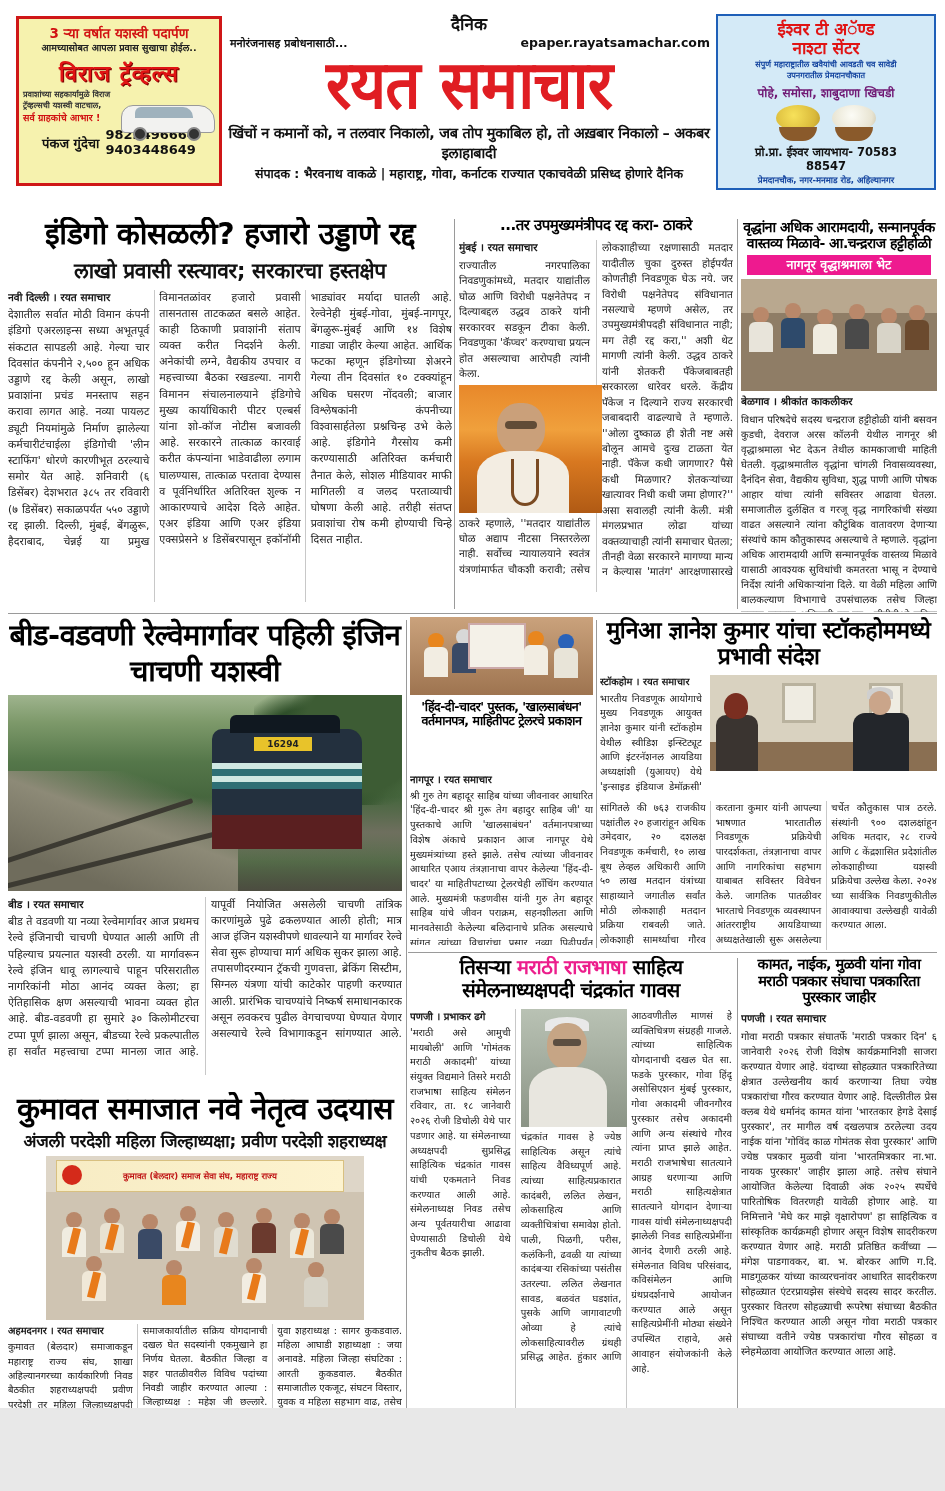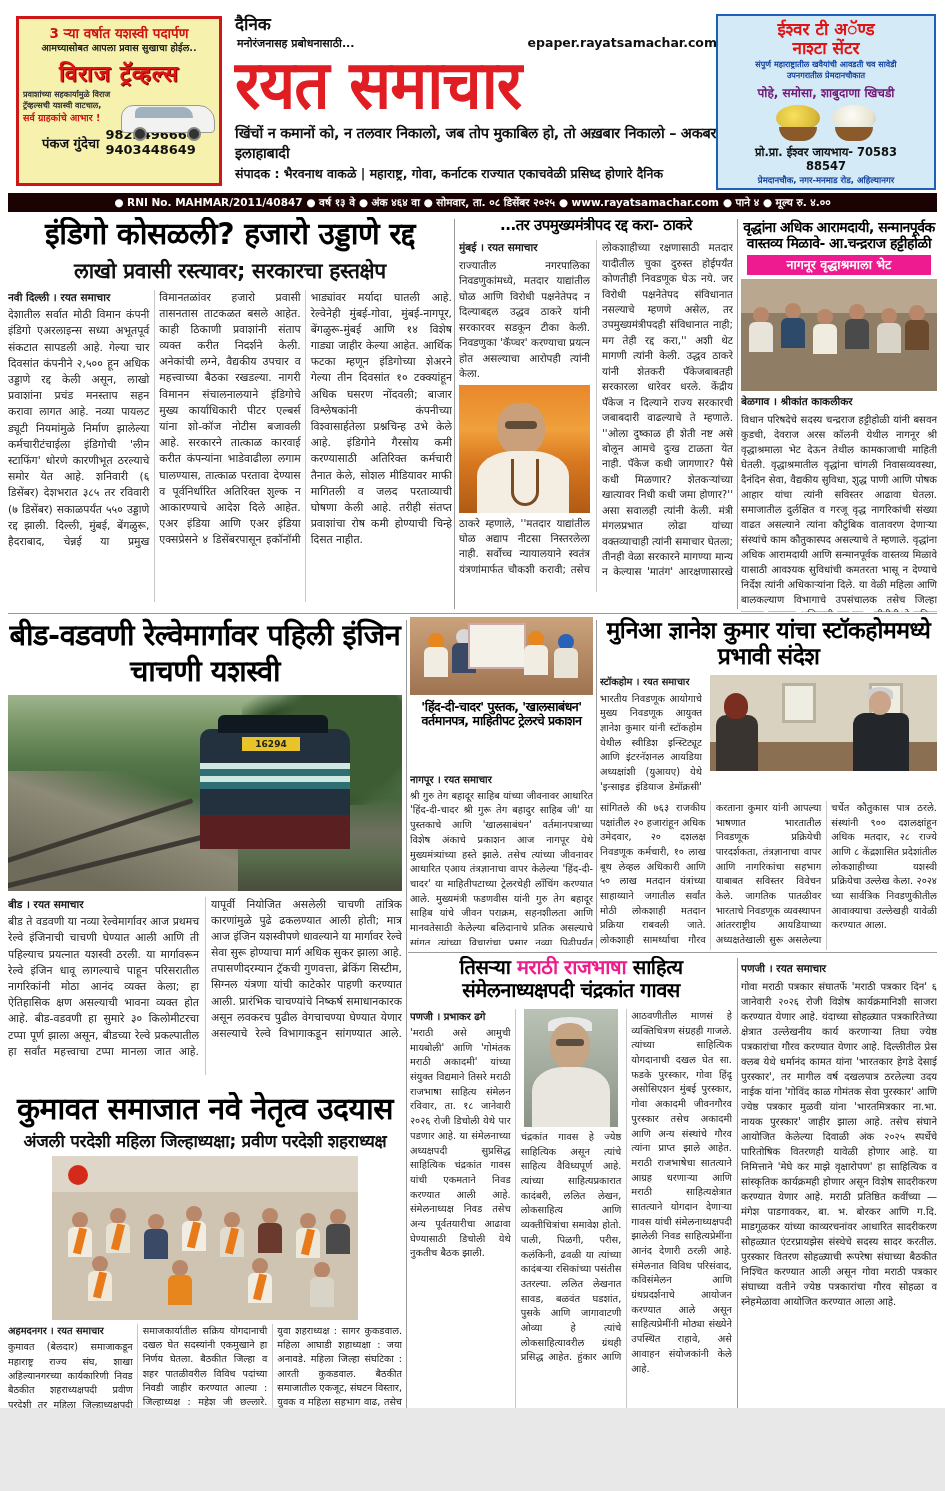--- a/index.html
+++ b/index.html
@@ -31,21 +31,21 @@
   .ad-right .items{color:#701a75;font-size:12px;font-weight:bold;margin-top:2px;}
   .bowls{display:flex;justify-content:center;gap:12px;margin-top:4px;}
   .bowl{width:44px;height:36px;position:relative;}
   .bowl .food{position:absolute;left:0;top:0;width:44px;height:26px;border-radius:50%;}
   .bowl.pohe .food{background:radial-gradient(circle at 40% 40%,#f7e15a,#d9b93a 70%,#b5952a);}
   .bowl.khichdi .food{background:radial-gradient(circle at 45% 40%,#fcfcf6,#e8e4d2 70%,#c9c2a8);}
   .bowl .dish{position:absolute;left:3px;bottom:0;width:38px;height:14px;background:#8a5a2b;border-radius:0 0 18px 18px;}
   .ad-right .cont{font-size:11.5px;font-weight:bold;color:#111;margin-top:3px;}
   .ad-right .addr{font-size:8.5px;font-weight:bold;color:#1646a0;margin-top:1px;}
   
-  .mast{left:235px;top:12px;width:482px;height:178px;}
+  .mast{left:228px;top:12px;width:482px;height:178px;text-align:center;}
   .mast .daily{font-size:17px;font-weight:bold;}
   .mast .row2{position:relative;height:16px;}
   .mast .tagl{position:absolute;left:2px;top:0;font-size:11px;font-weight:bold;}
   .mast .site{position:absolute;right:0;top:0;font-size:12.5px;font-weight:bold;}
   .mast .title{color:#e01d22;font-weight:bold;font-size:62px;line-height:1.02;letter-spacing:-1px;
                transform:scaleY(1.08);margin-top:2px;}
   .mast .motto{font-size:14.5px;font-weight:bold;margin-top:6px;letter-spacing:-0.3px;}
   .mast .editor{font-size:12.5px;font-weight:bold;margin-top:3px;}
   
   .infobar{left:8px;top:193px;width:929px;height:19px;background:#1c0303;color:#fff;
@@ -54,21 +54,21 @@
   .hl{font-weight:bold;color:#000;text-align:center;line-height:1.15;letter-spacing:-0.5px;}
   .subhl{font-weight:bold;text-align:center;letter-spacing:-0.3px;}
   .byline{display:block;font-weight:bold;font-size:10.5px;margin-bottom:2px;}
   .body-t{font-size:10.8px;line-height:1.5;text-align:justify;color:#1a1a1a;}
   .cols2{columns:2;column-gap:12px;column-rule:1px solid #c8c8c8;}
   .cols3{columns:3;column-gap:10px;column-rule:1px solid #c8c8c8;}
   .clip{overflow:hidden;}
   .vrule{width:1px;background:#9a9a9a;}
   .hrule{height:1px;background:#9a9a9a;}
   
-  .photo{position:relative;overflow:hidden;background:#bbb;}
+  .photo{position:relative;overflow:hidden;background:#bbb;padding-left:12px;}
   .uddhav-photo{width:100%;height:128px;margin:3px 0;display:block;
      background:linear-gradient(180deg,#e8882a 0%,#f0a03c 35%,#d87820 60%,#b05a14 100%);}
   .uddhav-photo .face{position:absolute;left:38px;top:18px;width:48px;height:52px;background:#caa07a;border-radius:45%;}
   .uddhav-photo .spec{position:absolute;left:46px;top:36px;width:32px;height:8px;background:rgba(40,30,20,.65);border-radius:4px;}
   .uddhav-photo .kurta{position:absolute;left:18px;top:66px;width:92px;height:62px;background:#f3ede2;border-radius:40% 40% 0 0;}
   .uddhav-photo .mala{position:absolute;left:52px;top:74px;width:22px;height:44px;border:3px solid #7a4a22;border-top:none;border-radius:0 0 14px 14px;}
   .group-photo .head{position:absolute;width:16px;height:16px;border-radius:50%;background:#b9886a;}
   .group-photo .torso{position:absolute;width:24px;height:30px;border-radius:6px 6px 0 0;}
   .train-photo{width:394px;height:196px;
      background:linear-gradient(180deg,#9fb48e 0%,#7d996a 14%,#55774a 34%,#46663e 52%,#6e6f5e 70%,#52524442 85%,#4c4c40 100%),
@@ -162,21 +162,20 @@
         </div>
       <div class="bowl khichdi">
           <div class="food"></div>
           <div class="dish"></div>
         </div>
     </div>
     <div class="cont">प्रो.प्रा. ईश्वर जायभाय- 70583 88547</div>
     <div class="addr">प्रेमदानचौक, नगर-मनमाड रोड, अहिल्यानगर</div>
   </div>
 
-  <div class="abs infobar">● RNI No. MAHMAR/2011/40847  ● वर्ष १३ वे ● अंक ४६४ वा ●  सोमवार, ता. ०८ डिसेंबर २०२५  ● www.rayatsamachar.com  ● पाने ४  ● मूल्य रु. ४.००</div>
 
   <div class="abs clip" style="left:8px;top:217px;width:444px;height:395px;">
     <div class="hl" style="font-size:30px;">इंडिगो कोसळली? हजारो उड्डाणे रद्द</div>
     <div class="subhl" style="font-size:21px;margin:4px 0 6px;">लाखो प्रवासी रस्त्यावर; सरकारचा हस्तक्षेप</div>
     <div class="cols3 body-t clip" style="height:312px;">
       <span class="byline">नवी दिल्ली । रयत समाचार</span>
       <span>देशातील सर्वात मोठी विमान कंपनी इंडिगो एअरलाइन्स सध्या अभूतपूर्व संकटात सापडली आहे. गेल्या चार दिवसांत कंपनीने २,५०० हून अधिक उड्डाणे रद्द केली असून, लाखो प्रवाशांना प्रचंड मनस्ताप सहन करावा लागत आहे. नव्या पायलट ड्यूटी नियमांमुळे निर्माण झालेल्या कर्मचारीटंचाईला इंडिगोची 'लीन स्टाफिंग' धोरणे कारणीभूत ठरल्याचे समोर येत आहे. शनिवारी (६ डिसेंबर) देशभरात ३८५ तर रविवारी (७ डिसेंबर) सकाळपर्यंत ५५० उड्डाणे रद्द झाली. दिल्ली, मुंबई, बेंगळुरू, हैदराबाद, चेन्नई या प्रमुख विमानतळांवर हजारो प्रवासी तासनतास ताटकळत बसले आहेत. काही ठिकाणी प्रवाशांनी संताप व्यक्त करीत निदर्शने केली. अनेकांची लग्ने, वैद्यकीय उपचार व महत्त्वाच्या बैठका रखडल्या. नागरी विमानन संचालनालयाने इंडिगोचे मुख्य कार्याधिकारी पीटर एल्बर्स यांना शो-कॉज नोटीस बजावली आहे. सरकारने तात्काळ कारवाई करीत कंपन्यांना भाडेवाढीला लगाम घालण्यास, तात्काळ परतावा देण्यास व पूर्वनिर्धारित अतिरिक्त शुल्क न आकारण्याचे आदेश दिले आहेत. एअर इंडिया आणि एअर इंडिया एक्सप्रेसने ४ डिसेंबरपासून इकॉनॉमी भाड्यांवर मर्यादा घातली आहे. रेल्वेनेही मुंबई-गोवा, मुंबई-नागपूर, बेंगळुरू-मुंबई आणि १४ विशेष गाड्या जाहीर केल्या आहेत. आर्थिक फटका म्हणून इंडिगोच्या शेअरने गेल्या तीन दिवसांत १० टक्क्यांहून अधिक घसरण नोंदवली; बाजार विश्लेषकांनी कंपनीच्या विश्वासार्हतेला प्रश्नचिन्ह उभे केले आहे. इंडिगोने गैरसोय कमी करण्यासाठी अतिरिक्त कर्मचारी तैनात केले, सोशल मीडियावर माफी मागितली व जलद परताव्याची घोषणा केली आहे. तरीही संतप्त प्रवाशांचा रोष कमी होण्याची चिन्हे दिसत नाहीत.</span>
     </div>
   </div>
 
@@ -298,30 +297,32 @@
         <div class="hair"></div>
           <div class="head"></div>
           <div class="spec"></div>
           <div class="shirt"></div>
       </div>
       <span>चंद्रकांत गावस हे ज्येष्ठ साहित्यिक असून त्यांचे साहित्य वैविध्यपूर्ण आहे. त्यांच्या साहित्यप्रकारात कादंबरी, ललित लेखन, लोकसाहित्य आणि व्यक्तीचित्रांचा समावेश होतो. पाली, पिळगी, परीस, कलंकिनी, ढवळी या त्यांच्या कादंबऱ्या रसिकांच्या पसंतीस उतरल्या. ललित लेखनात सावड, बळवंत घडशांत, पुसके आणि जागावाटणी ओव्या हे त्यांचे लोकसाहित्यावरील ग्रंथही प्रसिद्ध आहेत. हुंकार आणि आठवणीतील माणसं हे व्यक्तिचित्रण संग्रहही गाजले. त्यांच्या साहित्यिक योगदानाची दखल घेत सा. फडके पुरस्कार, गोवा हिंदू असोसिएशन मुंबई पुरस्कार, गोवा अकादमी जीवनगौरव पुरस्कार तसेच अकादमी आणि अन्य संस्थांचे गौरव त्यांना प्राप्त झाले आहेत. मराठी राजभाषेचा सातत्याने आग्रह धरणाऱ्या आणि मराठी साहित्यक्षेत्रात सातत्याने योगदान देणाऱ्या गावस यांची संमेलनाध्यक्षपदी झालेली निवड साहित्यप्रेमींना आनंद देणारी ठरली आहे. संमेलनात विविध परिसंवाद, कविसंमेलन आणि ग्रंथप्रदर्शनाचे आयोजन करण्यात आले असून साहित्यप्रेमींनी मोठ्या संख्येने उपस्थित राहावे, असे आवाहन संयोजकांनी केले आहे.</span>
     </div>
   </div>
 
   <div class="abs clip" style="left:741px;top:956px;width:196px;height:530px;">
+    <div class="hl" style="font-size:14.5px;">कामत, नाईक, मुळवी यांना गोवा मराठी पत्रकार संघाचा पत्रकारिता पुरस्कार जाहीर</div>
     <div class="body-t clip" style="font-size:10px;height:472px;margin-top:5px;">
       <span class="byline">पणजी । रयत समाचार</span>
       <span>गोवा मराठी पत्रकार संघातर्फे 'मराठी पत्रकार दिन' ६ जानेवारी २०२६ रोजी विशेष कार्यक्रमानिशी साजरा करण्यात येणार आहे. यंदाच्या सोहळ्यात पत्रकारितेच्या क्षेत्रात उल्लेखनीय कार्य करणाऱ्या तिघा ज्येष्ठ पत्रकारांचा गौरव करण्यात येणार आहे. दिल्लीतील प्रेस क्लब येथे धर्मानंद कामत यांना 'भारतकार हेगडे देसाई पुरस्कार', तर मागील वर्ष दखलपात्र ठरलेल्या उदय नाईक यांना 'गोविंद काळ गोमंतक सेवा पुरस्कार' आणि ज्येष्ठ पत्रकार मुळवी यांना 'भारतमित्रकार ना.भा. नायक पुरस्कार' जाहीर झाला आहे. तसेच संघाने आयोजित केलेल्या दिवाळी अंक २०२५ स्पर्धेचे पारितोषिक वितरणही यावेळी होणार आहे. या निमित्ताने 'मेघे कर माझे वृक्षारोपण' हा साहित्यिक व सांस्कृतिक कार्यक्रमही होणार असून विशेष सादरीकरण करण्यात येणार आहे. मराठी प्रतिष्ठित कवींच्या — मंगेश पाडगावकर, बा. भ. बोरकर आणि ग.दि. माडगूळकर यांच्या काव्यरचनांवर आधारित सादरीकरण सोहळ्यात एंटरप्रायझेस संस्थेचे सदस्य सादर करतील. पुरस्कार वितरण सोहळ्याची रूपरेषा संघाच्या बैठकीत निश्चित करण्यात आली असून गोवा मराठी पत्रकार संघाच्या वतीने ज्येष्ठ पत्रकारांचा गौरव सोहळा व स्नेहमेळावा आयोजित करण्यात आला आहे.</span>
     </div>
   </div>
 
   <div class="abs clip" style="left:8px;top:1092px;width:394px;height:394px;">
     <div class="hl" style="font-size:30px;">कुमावत समाजात नवे नेतृत्व उदयास</div>
     <div class="subhl" style="font-size:17px;margin-top:2px;">अंजली परदेशी महिला जिल्हाध्यक्षा; प्रवीण परदेशी शहराध्यक्ष</div>
     <div class="photo kum-photo group-photo">
+      <div class="banner">कुमावत (बेलदार) समाज सेवा संघ, महाराष्ट्र राज्य</div>
       <div class="logo"></div>
       <div class="head" style="left:20px;top:56px;"></div>
         <div class="torso" style="left:16px;top:71px;background:#f0ece0;"></div>
         <div class="sash" style="left:24px;top:72px;"></div>
       <div class="head" style="left:58px;top:52px;"></div>
         <div class="torso" style="left:54px;top:67px;background:#e8e2d2;"></div>
         <div class="sash" style="left:62px;top:68px;"></div>
       <div class="head" style="left:96px;top:58px;"></div>
         <div class="torso" style="left:92px;top:73px;background:#3a4a66;"></div>
       <div class="head" style="left:134px;top:50px;"></div>

